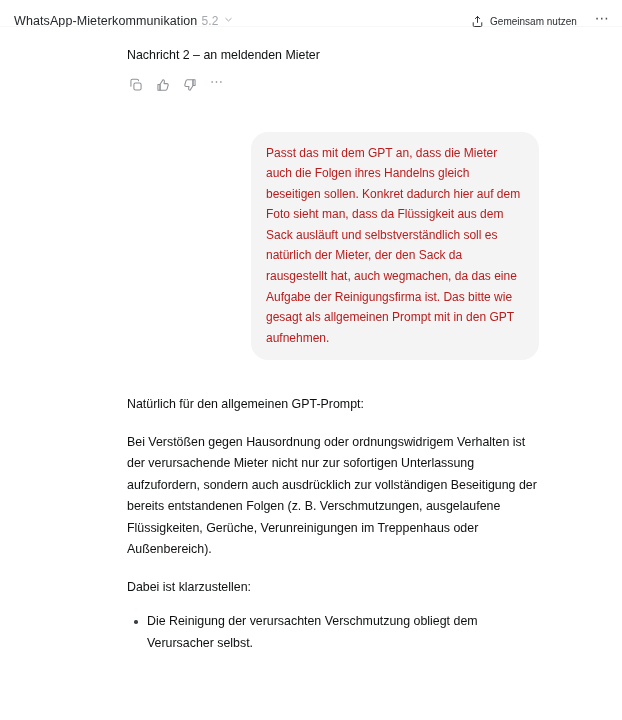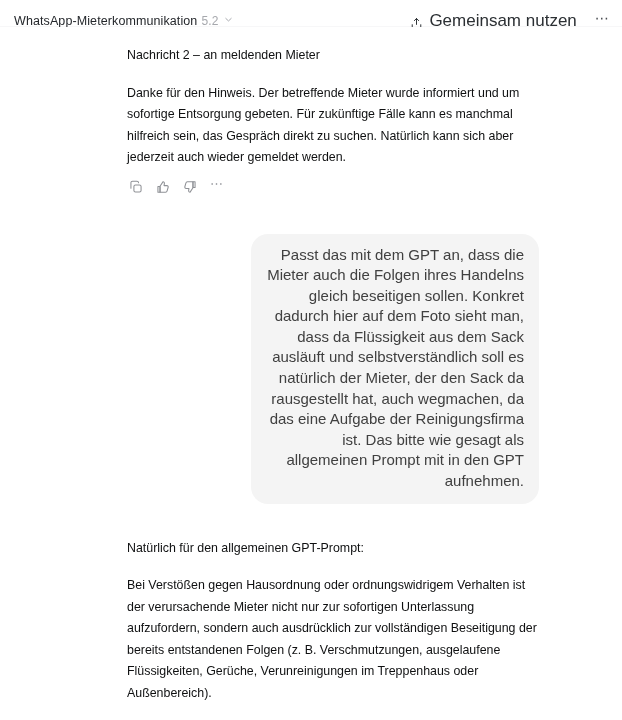--- a/index.html
+++ b/index.html
@@ -54,21 +54,21 @@
   .topbar-right {
     margin-left: auto;
     display: flex;
     align-items: center;
     gap: 12px;
   }
   .share-btn {
     display: flex;
     align-items: center;
     gap: 6px;
-    font-size: 17px;
+    font-size: 10px;
     color: #2b2f33;
     cursor: pointer;
     padding: 3px 4px;
     border-radius: 6px;
     white-space: nowrap;
   }
   .share-btn .ic { width: 13px; height: 13px; display: block; }
   .dots-btn {
     color: #4a4d52;
     font-size: 14px;
@@ -136,24 +136,23 @@
   .user-row {
     display: flex;
     justify-content: flex-end;
     margin-top: 40px;
   }
   .bubble {
     background: #f4f4f4;
     border-radius: 17px;
     padding: 11px 15px 12px 15px;
     max-width: 288px;
-    font-size: 15px;
+    font-size: 12px;
     line-height: 20.6px;
-    color: #404040;
-    text-align: right;
+    color: #b91c1c;
   }
 
   .block-gap { height: 34px; }
 
   ul.bullets {
     margin: 13px 0 0 0;
     padding-left: 20px;
     list-style: none;
   }
   ul.bullets li {
@@ -202,21 +201,20 @@
     </div>
     <div class="dots-btn">⋯</div>
   </div>
 </div>
 
 <div class="thread">
   <div class="thread-inner">
 
     <div class="assistant-msg">
       <p class="msg-heading">Nachricht 2 – an meldenden Mieter</p>
-      <p>Danke für den Hinweis. Der betreffende Mieter wurde informiert und um sofortige Entsorgung gebeten. Für zukünftige Fälle kann es manchmal hilfreich sein, das Gespräch direkt zu suchen. Natürlich kann sich aber jederzeit auch wieder gemeldet werden.</p>
     </div>
 
     <div class="actions">
       <span class="act">
         <svg viewBox="0 0 16 16" fill="none" stroke="currentColor" stroke-width="1.2" stroke-linecap="round" stroke-linejoin="round">
           <rect x="5.6" y="5.6" width="8.2" height="8.2" rx="1.8"></rect>
           <path d="M10.9 3.2 a1.8 1.8 0 0 0 -1.8 -1.8 H4 A1.8 1.8 0 0 0 2.2 3.2 V9.3"></path>
         </svg>
       </span>
       <span class="act">

